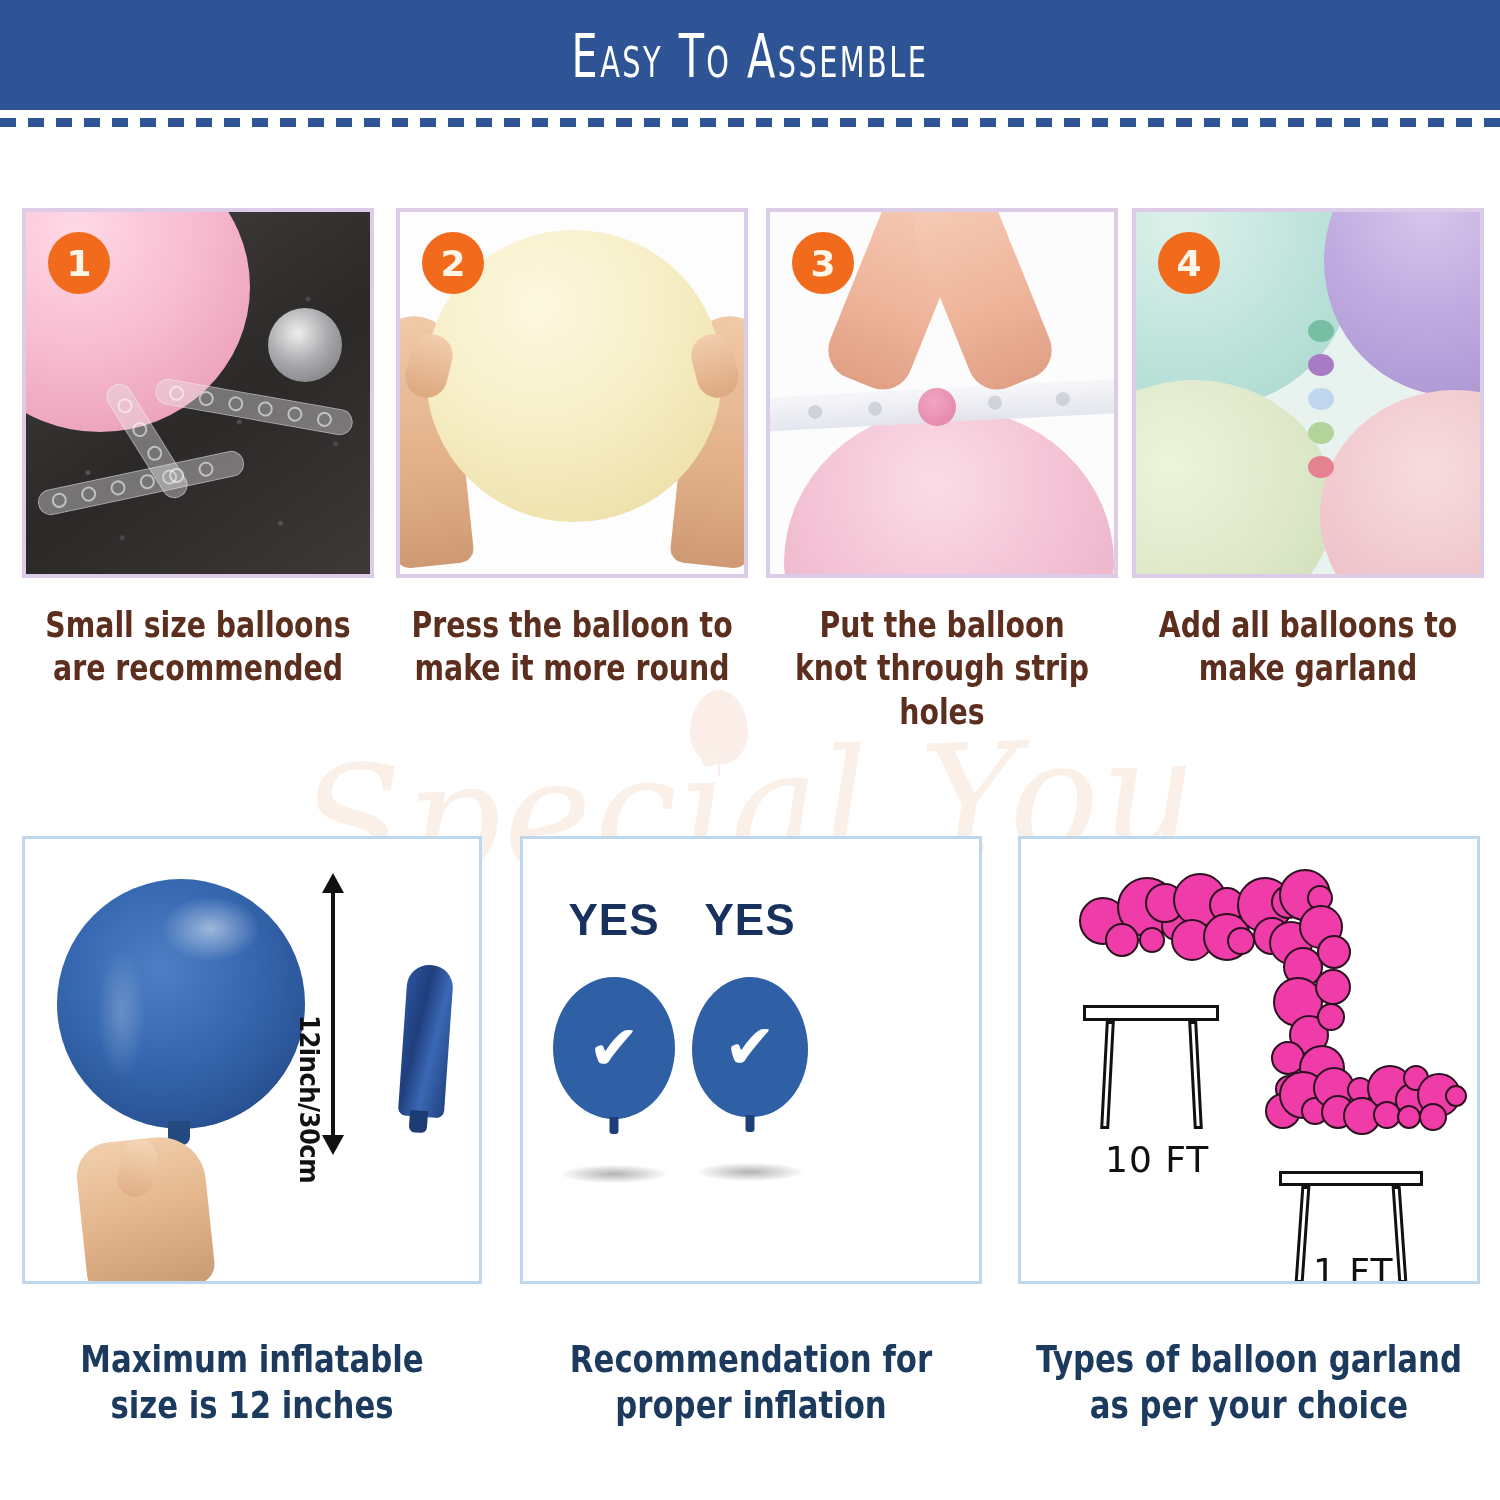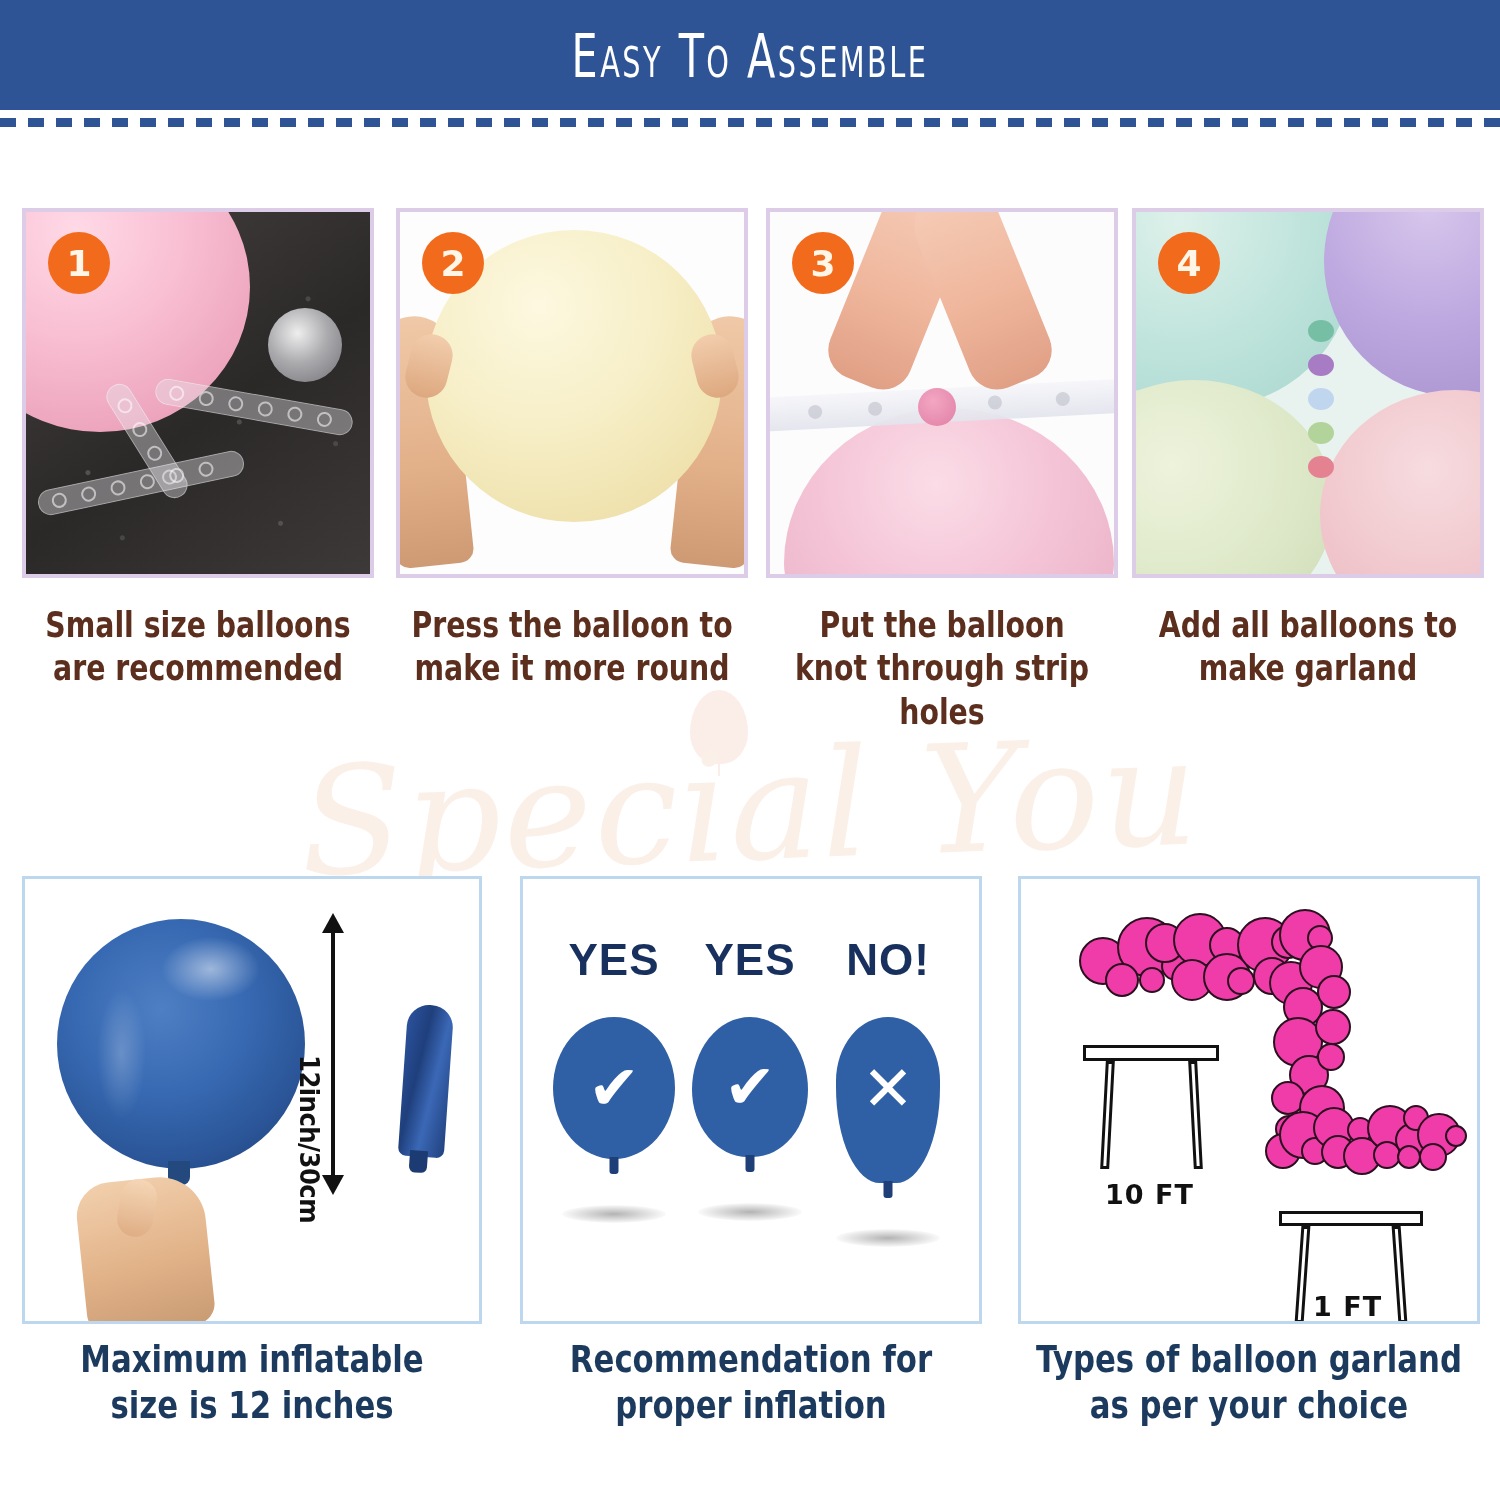--- a/index.html
+++ b/index.html
@@ -299,21 +299,21 @@
     z-index: 3;
   }
   #caption-top-1 { left: 18px; }
   #caption-top-2 { left: 392px; }
   #caption-top-3 { left: 762px; }
   #caption-top-4 { left: 1128px; }
 
   
   .panel {
     position: absolute;
-    top: 876px;
+    top: 836px;
     height: 448px;
     border: 3px solid #BDD7EE;
     box-sizing: border-box;
     background: #ffffff;
     overflow: hidden;
     z-index: 2;
   }
   #panel-size   { left: 22px;   width: 460px; }
   #panel-inflation { left: 520px; width: 462px; }
   #panel-garland   { left: 1018px; width: 462px; }
@@ -474,22 +474,22 @@
   #table-10 .leg-r { left: 108px; top: 16px; width: 9px; height: 108px; transform: skewX(3deg); }
 
   #table-6 { left: 258px; top: 332px; width: 144px; height: 112px; }
   #table-6 .table-top { left: 0; top: 0; width: 144px; height: 15px; }
   #table-6 .leg-l { left: 19px; top: 15px; width: 9px; height: 97px; transform: skewX(-4deg); }
   #table-6 .leg-r { left: 116px; top: 15px; width: 9px; height: 97px; transform: skewX(4deg); }
 
   .ft-label {
     position: absolute;
     font-family: "DejaVu Sans", sans-serif;
-    font-size: 27px;
-    font-weight: 700;
+    font-size: 36px;
+    font-weight: 400;
     color: #111;
     letter-spacing: 1px;
   }
   #ft-10-label { left: 84px; top: 300px; }
   #ft-6-label  { left: 292px; top: 412px; }
 
   .garland { position: absolute; }
   .gb {
     position: absolute;
     border-radius: 50%;
@@ -623,27 +623,20 @@
     <div class="vote-label">YES</div>
     <div class="vote-balloon vb-wide">
       <span class="vote-mark">✔</span>
     </div>
     <div class="vote-shadow"></div>
   </div>
   <div class="vote-col" id="vote-col-2">
     <div class="vote-label">YES</div>
     <div class="vote-balloon vb-round">
       <span class="vote-mark">✔</span>
-    </div>
-    <div class="vote-shadow"></div>
-  </div>
-  <div class="vote-col" id="vote-col-3">
-    <div class="vote-label">NO!</div>
-    <div class="vote-balloon vb-over">
-      <span class="vote-mark">✕</span>
     </div>
     <div class="vote-shadow"></div>
   </div>
 </div>
 
 <div class="panel" id="panel-garland">
 
   <div class="garland" id="garland-10">
     <div class="gb" style="left:58px;  top:58px;  width:48px; height:48px;"></div>
     <div class="gb" style="left:96px;  top:38px;  width:60px; height:60px;"></div>

